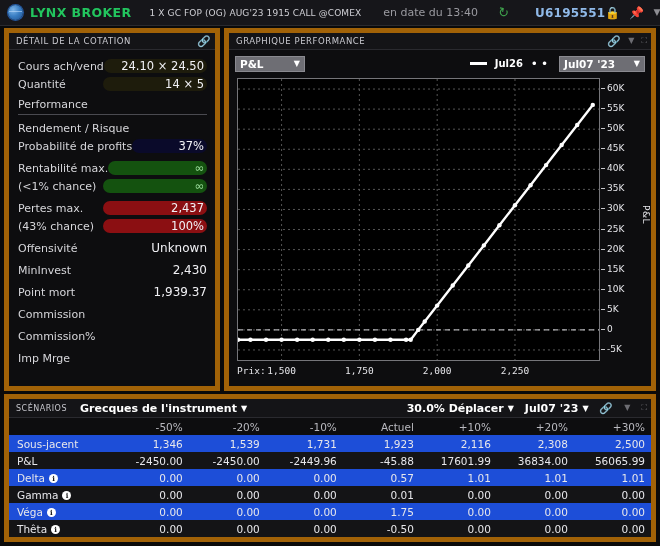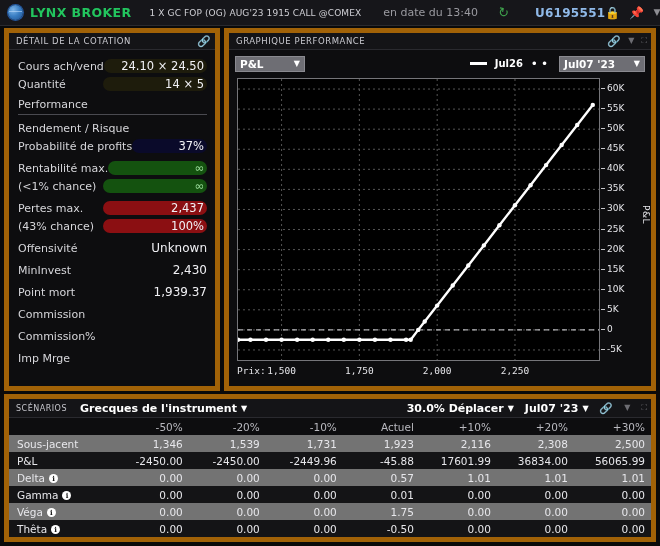--- a/index.html
+++ b/index.html
@@ -162,21 +162,21 @@
   .scen-right { margin-left: auto; display: flex; align-items: center; gap: 11px; }
 
   table.grid { width: 100%; border-collapse: collapse; table-layout: fixed; }
   table.grid td, table.grid th {
     font-size: 10.5px; color: #e7e7eb; font-weight: normal;
     padding: 0 6px; height: 17px; text-align: right; white-space: nowrap;
   }
   table.grid th { color: #b9b9bf; }
   table.grid td.lbl, table.grid th.lbl { text-align: left; padding-left: 8px; }
   tr.hdr { background: #0d0d0f; }
-  tr.alt { background: #737373; margin-top: 30px; }
+  tr.alt { background: #1d4ed8; margin-top: 30px; }
   tr.norm { background: #141416; }
   .ibadge {
     display: inline-block; width: 9px; height: 9px; border-radius: 50%;
     background: #fff; color: #1a1a1a; font-size: 7px; font-weight: bold;
     text-align: center; line-height: 9px; margin-left: 4px;
     vertical-align: middle; font-family: "DejaVu Serif", serif;
   }
 </style>
 </head>
 <body>

